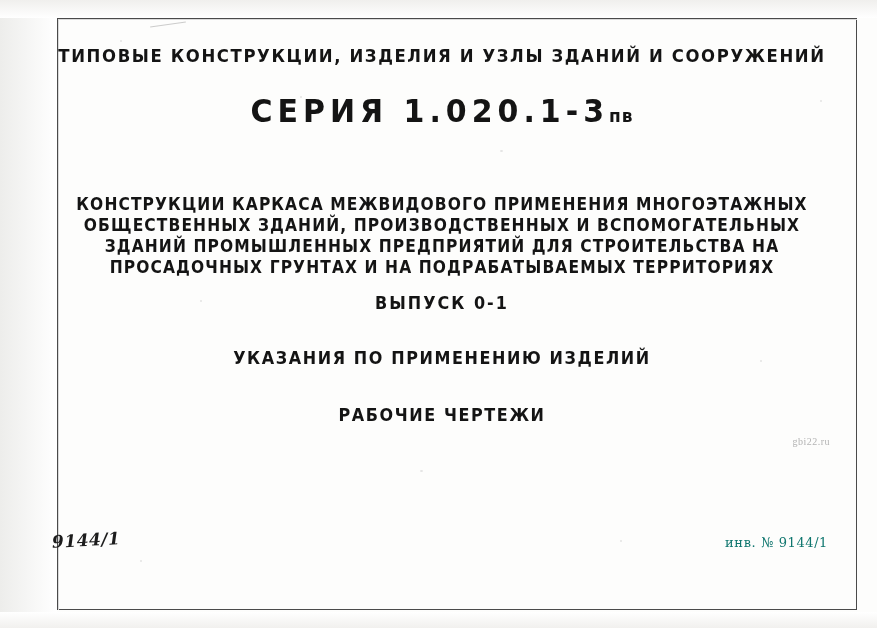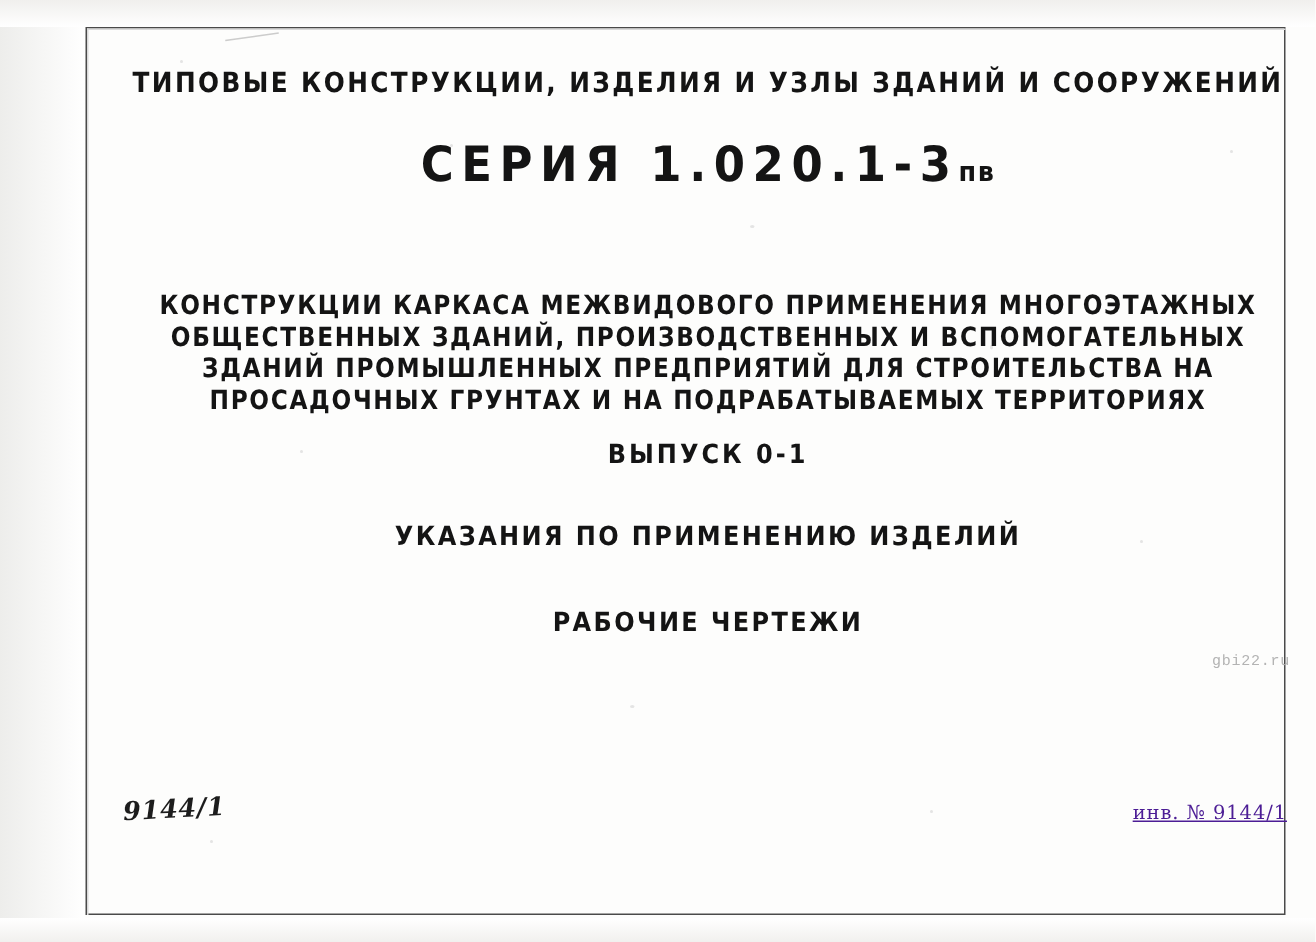--- a/index.html
+++ b/index.html
@@ -41,21 +41,21 @@
     left: 58px;
     top: 19px;
     width: 799px;
     height: 591px;
     box-sizing: border-box;
     border-left: 1px solid #dadada;
     border-top: 1px solid #dadada;
   }
   .content {
     position: absolute;
-    left: 72px;
+    left: 42px;
     top: 18px;
     width: 800px;
     height: 544px;
     color: #111;
   }
   .line {
     text-align: center;
     white-space: nowrap;
     font-weight: 700;
     letter-spacing: 1.2px;
@@ -124,43 +124,42 @@
     letter-spacing: 1.6px;
     transform: scaleY(1.1);
   }
   .watermark {
     position: absolute;
     right: 12px;
     top: 418px;
     font-size: 10px;
     color: #b3b3b3;
     letter-spacing: .5px;
-    font-family: Liberation Mono, monospace;
+    font-family: Liberation Serif, serif;
   }
   .handwritten {
     position: absolute;
     left: 10px;
     top: 512px;
     font-size: 17px;
     font-family: "DejaVu Serif", serif;
     font-style: italic;
     font-weight: 700;
     color: #1c1c1c;
     letter-spacing: .5px;
     transform: rotate(-3deg);
   }
   .inv-number {
     position: absolute;
     right: 14px;
     bottom: 12px;
     font-size: 13px;
     font-family: "DejaVu Serif", serif;
-    color: #4c1d95;
+    color: #0f766e;
     letter-spacing: .6px;
-    text-decoration: underline;
   }
   .scan-mark {
     position: absolute;
     background: #9b9b9b;
     opacity: .5;
   }
   .edge-shade {
     position: absolute;
     left: 0; top: 0;
     width: 57px; height: 628px;

